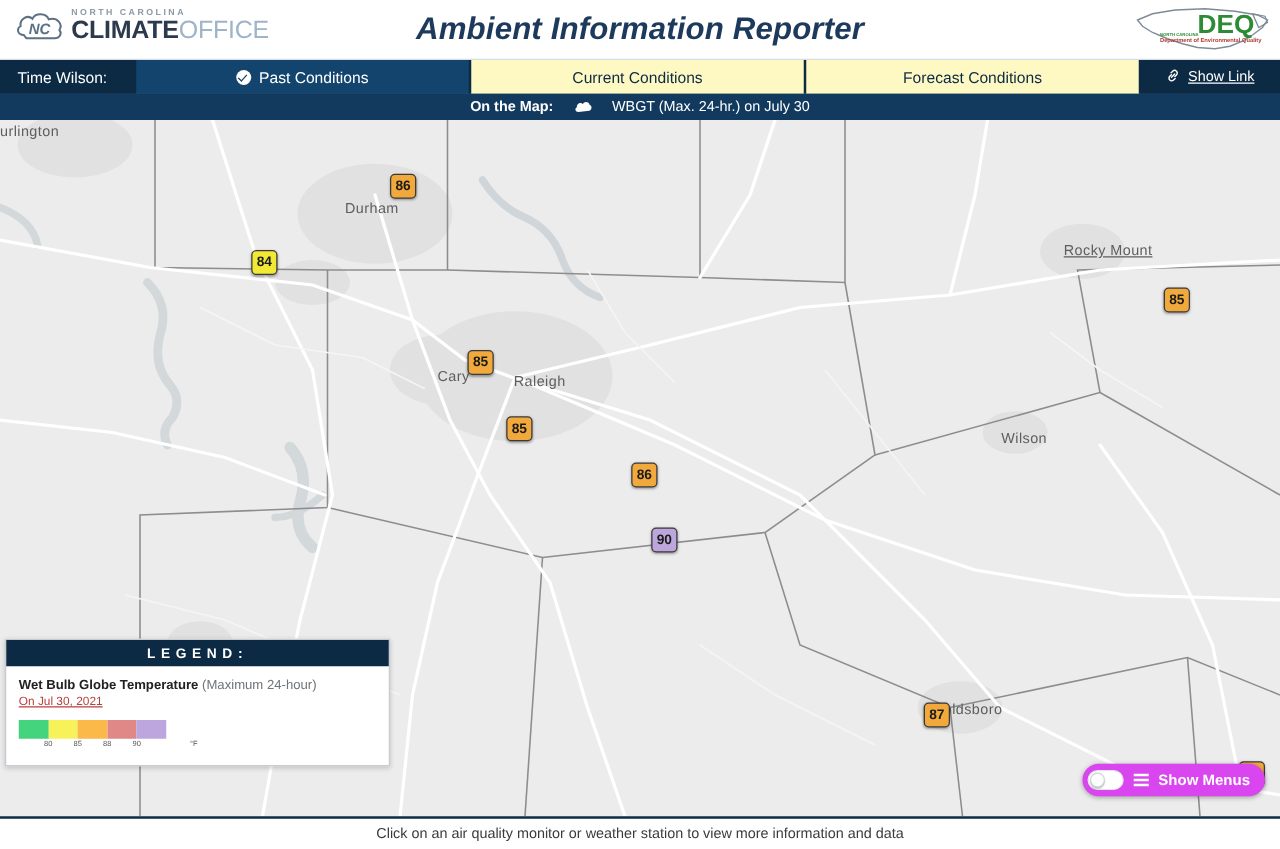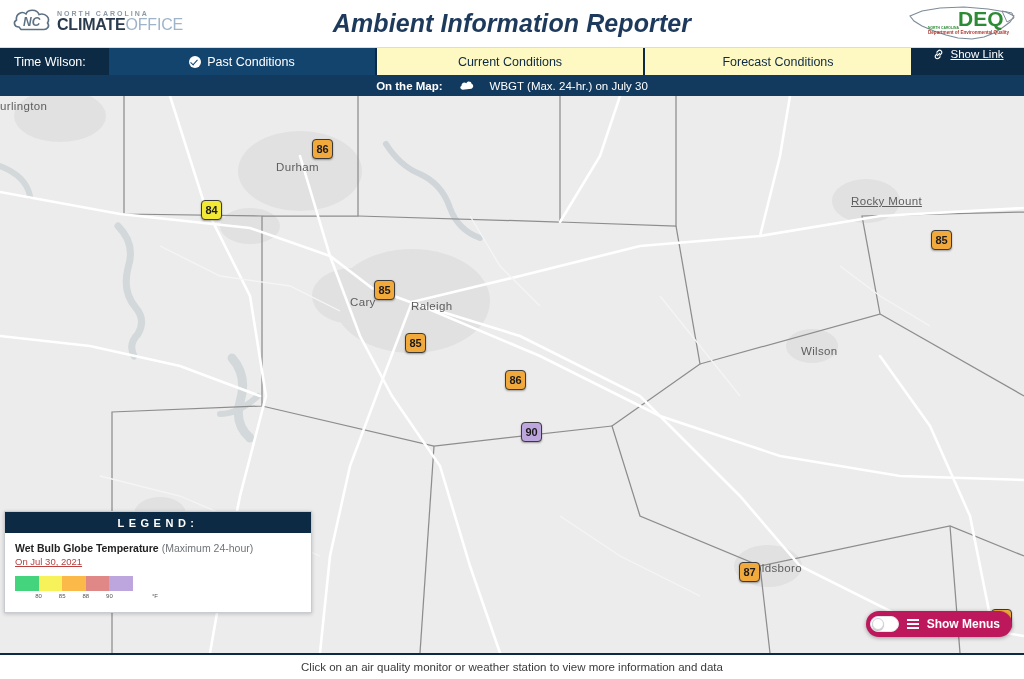--- a/index.html
+++ b/index.html
@@ -15,21 +15,21 @@
     position: absolute; top: 0; left: 0; width: 1024px; height: 48px;
     background: #ffffff; border-bottom: 1px solid #d8dde3;
     display: flex; align-items: center;
   }
   .logo-nc { position: absolute; left: 12px; top: 7px; display: flex; align-items: flex-end; gap: 5px; }
   .logo-nc .cloud-mark { width: 40px; height: 26px; position: relative; }
   .logo-nc-text { display: flex; flex-direction: column; line-height: 1; }
   .logo-nc-top {
     font-size: 7px; letter-spacing: 2.0px; color: #8c99a6; font-weight: 700;
   }
-  .logo-nc-bottom { font-size: 16px; letter-spacing: -0.2px; white-space: nowrap; }
+  .logo-nc-bottom { font-size: 20px; letter-spacing: -0.2px; white-space: nowrap; }
   .logo-nc-bottom .b1 { color: #2b3b4d; font-weight: 700; }
   .logo-nc-bottom .b2 { color: #9fb4c9; font-weight: 400; }
 
   .app-title {
     position: absolute; left: 0; width: 1024px; text-align: center; top: 9px;
     font-size: 25px; font-weight: 700; font-style: italic;
     color: #1d3a5c; letter-spacing: 0.1px;
   }
 
   .logo-deq { position: absolute; right: 6px; top: 2px; width: 112px; height: 44px; }
@@ -54,21 +54,21 @@
     width: 12px; height: 12px; border-radius: 50%; background: #ffffff;
     position: relative; flex: none;
   }
   .tab .check::after {
     content: ""; position: absolute; left: 3.2px; top: 2.2px;
     width: 3.2px; height: 6px; border: solid #13446e;
     border-width: 0 1.8px 1.8px 0; transform: rotate(42deg);
   }
   .show-link {
     width: 112px; background: #0d2a45; color: #ffffff; font-size: 11.5px;
-    display: flex; justify-content: center; gap: 5px;
+    display: flex; align-items: center; justify-content: center; gap: 5px;
     cursor: pointer; user-select: none;
   }
   .show-link .lbl { text-decoration: underline; }
 
   
   .onmapbar {
     position: absolute; top: 75px; left: 0; width: 1024px; height: 21px;
     background: #123a5e; display: flex; align-items: center; justify-content: center;
     gap: 16px; color: #ffffff; font-size: 11.5px;
   }
@@ -116,21 +116,21 @@
   .legend-ticks {
     position: relative; width: 150px; height: 10px; margin-top: 2px;
   }
   .legend-ticks span {
     position: absolute; font-size: 6px; color: #555555; transform: translateX(-50%);
   }
 
   
   .show-menus {
     position: absolute; right: 12px; bottom: 16px; height: 26px;
-    background: #be185d; border-radius: 13px; padding: 0 12px 0 4px;
+    background: #d946ef; border-radius: 13px; padding: 0 12px 0 4px;
     display: flex; align-items: center; gap: 8px; cursor: pointer;
     box-shadow: 0 1px 4px rgba(0,0,0,.35); user-select: none;
   }
   .toggle {
     width: 29px; height: 16px; border-radius: 8px;
     background: #ffffff; position: relative; flex: none;
     border: 1px solid #e3e6e9;
   }
   .toggle .knob {
     position: absolute; left: 1px; top: 1px; width: 12px; height: 12px;

